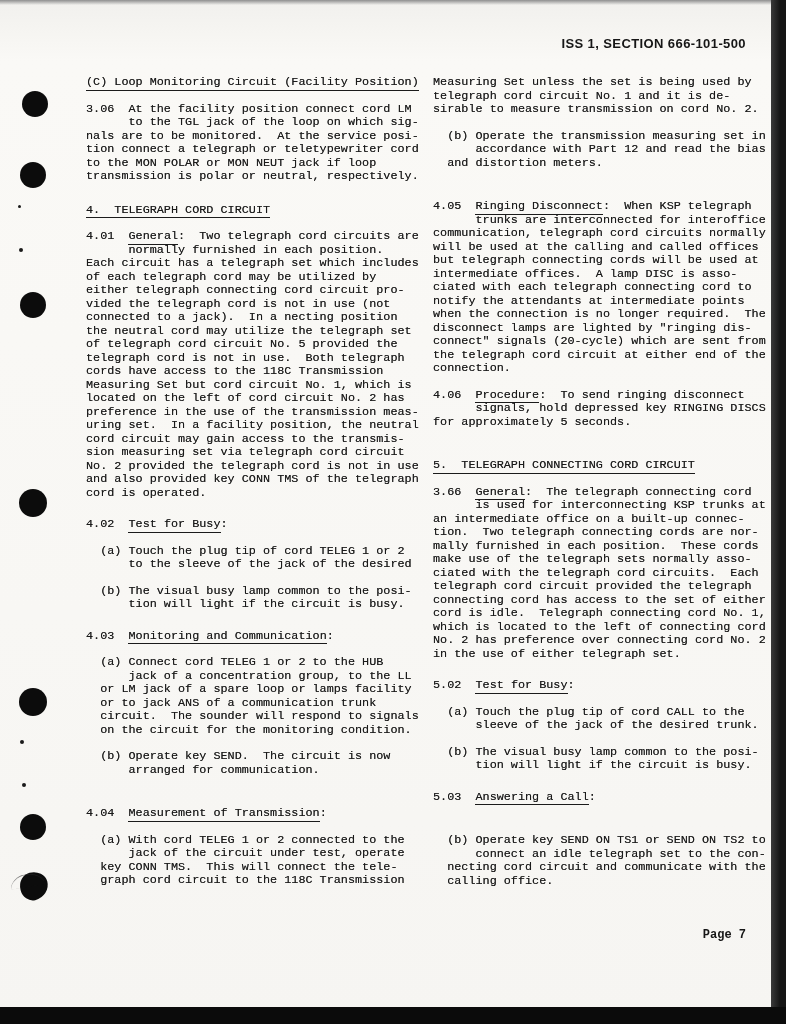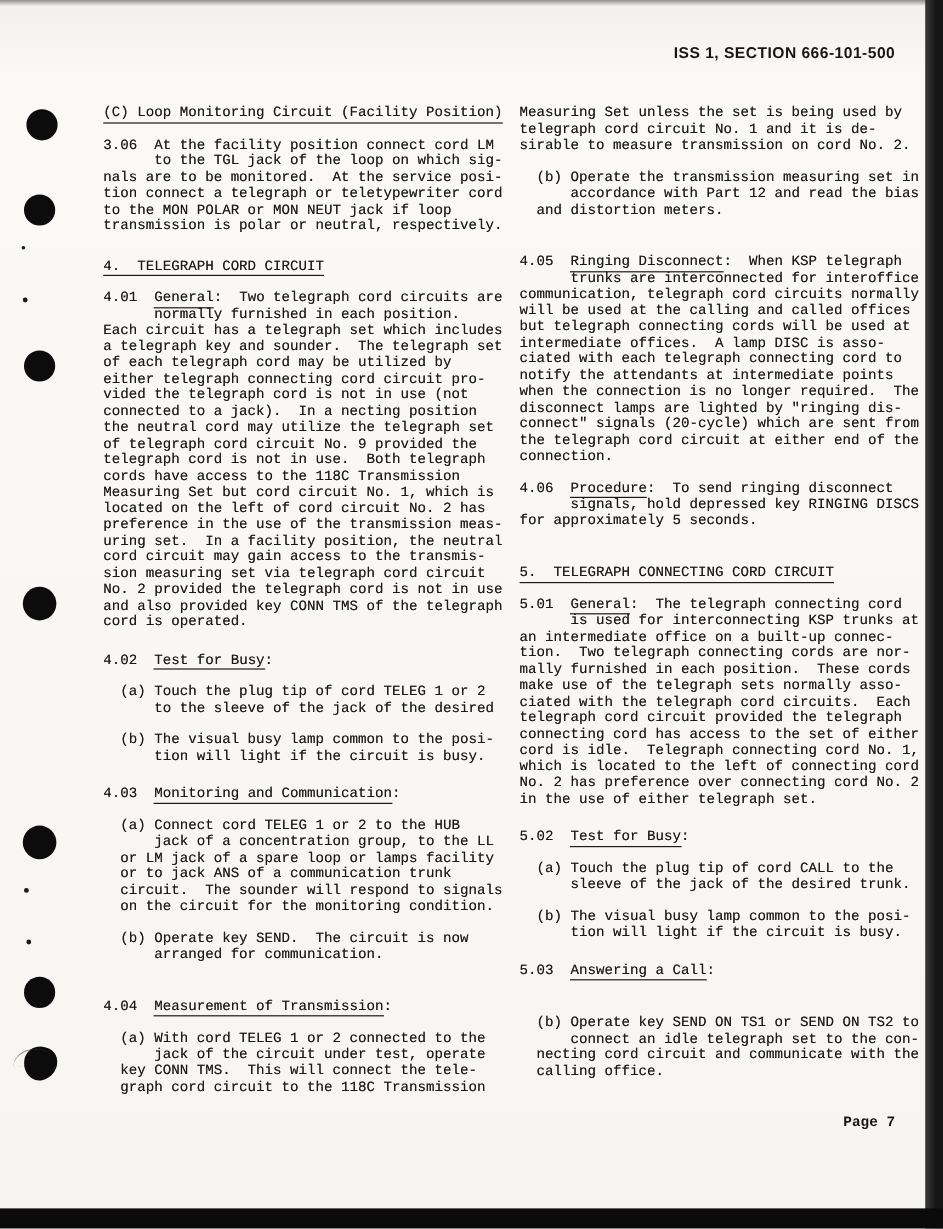--- a/index.html
+++ b/index.html
@@ -13,21 +13,21 @@
     background:linear-gradient(180deg,#8f8f8f,rgba(200,198,194,0));}
   .right-edge{position:absolute;top:0;right:0;width:15px;height:100%;
     background:linear-gradient(90deg,#3a3a3a,#151515 60%);}
   .bottom-edge{position:absolute;bottom:0;left:0;width:100%;height:17px;background:#0b0b0b;}
   .header{position:absolute;top:36px;right:40px;
     font-family:"Liberation Sans","DejaVu Sans",sans-serif;
     font-weight:bold;font-size:13px;letter-spacing:.4px;color:#161616;padding-left:18px;}
   .footer{position:absolute;top:928px;right:40px;
     font-weight:bold;font-size:12px;color:#161616;}
   .columns{position:absolute;top:76px;left:86px;width:686px;display:flex;gap:8px;}
-  .col{width:339px;flex:0 0 339px;margin-top:12px;}
+  .col{width:339px;flex:0 0 339px;}
   .line{white-space:pre;font-size:11.8px;line-height:13.5px;
     text-shadow:0 0 .4px rgba(20,20,20,.65);}
   .block{margin-top:13px;}
   .col > .block:first-child{margin-top:0;}
   .block.heading{margin-top:18px;}
   .block.section{margin-top:20px;}
   .block.sp{margin-top:30px;}
   .u{border-bottom:1.3px solid #1b1b1b;padding-bottom:.5px;}
   .dot{position:absolute;background:#0c0c0c;border-radius:50%;}
   .dot.irregular{border-radius:46% 54% 58% 42% / 52% 46% 54% 48%;transform:rotate(-14deg);}
@@ -59,27 +59,26 @@
           <div class="line"><span>to the MON POLAR or MON NEUT jack if loop</span></div>
           <div class="line"><span>transmission is polar or neutral, respectively.</span></div>
         </div>
         <div class="block section">
           <div class="line"><span class="u">4.  TELEGRAPH CORD CIRCUIT</span></div>
         </div>
         <div class="block para">
           <div class="line"><span>4.01  </span><span class="u">General</span><span>:  Two telegraph cord circuits are</span></div>
           <div class="line"><span>      normally furnished in each position.</span></div>
           <div class="line"><span>Each circuit has a telegraph set which includes</span></div>
-          <div class="line"><span>a telegraph key and sounder.  The telegraph set</span></div>
           <div class="line"><span>of each telegraph cord may be utilized by</span></div>
           <div class="line"><span>either telegraph connecting cord circuit pro-</span></div>
           <div class="line"><span>vided the telegraph cord is not in use (not</span></div>
           <div class="line"><span>connected to a jack).  In a necting position</span></div>
           <div class="line"><span>the neutral cord may utilize the telegraph set</span></div>
-          <div class="line"><span>of telegraph cord circuit No. 9 provided the</span></div>
+          <div class="line"><span>of telegraph cord circuit No. 5 provided the</span></div>
           <div class="line"><span>telegraph cord is not in use.  Both telegraph</span></div>
           <div class="line"><span>cords have access to the 118C Transmission</span></div>
           <div class="line"><span>Measuring Set but cord circuit No. 1, which is</span></div>
           <div class="line"><span>located on the left of cord circuit No. 2 has</span></div>
           <div class="line"><span>preference in the use of the transmission meas-</span></div>
           <div class="line"><span>uring set.  In a facility position, the neutral</span></div>
           <div class="line"><span>cord circuit may gain access to the transmis-</span></div>
           <div class="line"><span>sion measuring set via telegraph cord circuit</span></div>
           <div class="line"><span>No. 2 provided the telegraph cord is not in use</span></div>
           <div class="line"><span>and also provided key CONN TMS of the telegraph</span></div>
@@ -149,21 +148,21 @@
         </div>
         <div class="block para">
           <div class="line"><span>4.06  </span><span class="u">Procedure</span><span>:  To send ringing disconnect</span></div>
           <div class="line"><span>      signals, hold depressed key RINGING DISCS</span></div>
           <div class="line"><span>for approximately 5 seconds.</span></div>
         </div>
         <div class="block section sp">
           <div class="line"><span class="u">5.  TELEGRAPH CONNECTING CORD CIRCUIT</span></div>
         </div>
         <div class="block para">
-          <div class="line"><span>5.01  </span><span class="u">General</span><span>:  The telegraph connecting cord</span></div>
+          <div class="line"><span>3.66  </span><span class="u">General</span><span>:  The telegraph connecting cord</span></div>
           <div class="line"><span>      is used for interconnecting KSP trunks at</span></div>
           <div class="line"><span>an intermediate office on a built-up connec-</span></div>
           <div class="line"><span>tion.  Two telegraph connecting cords are nor-</span></div>
           <div class="line"><span>mally furnished in each position.  These cords</span></div>
           <div class="line"><span>make use of the telegraph sets normally asso-</span></div>
           <div class="line"><span>ciated with the telegraph cord circuits.  Each</span></div>
           <div class="line"><span>telegraph cord circuit provided the telegraph</span></div>
           <div class="line"><span>connecting cord has access to the set of either</span></div>
           <div class="line"><span>cord is idle.  Telegraph connecting cord No. 1,</span></div>
           <div class="line"><span>which is located to the left of connecting cord</span></div>

